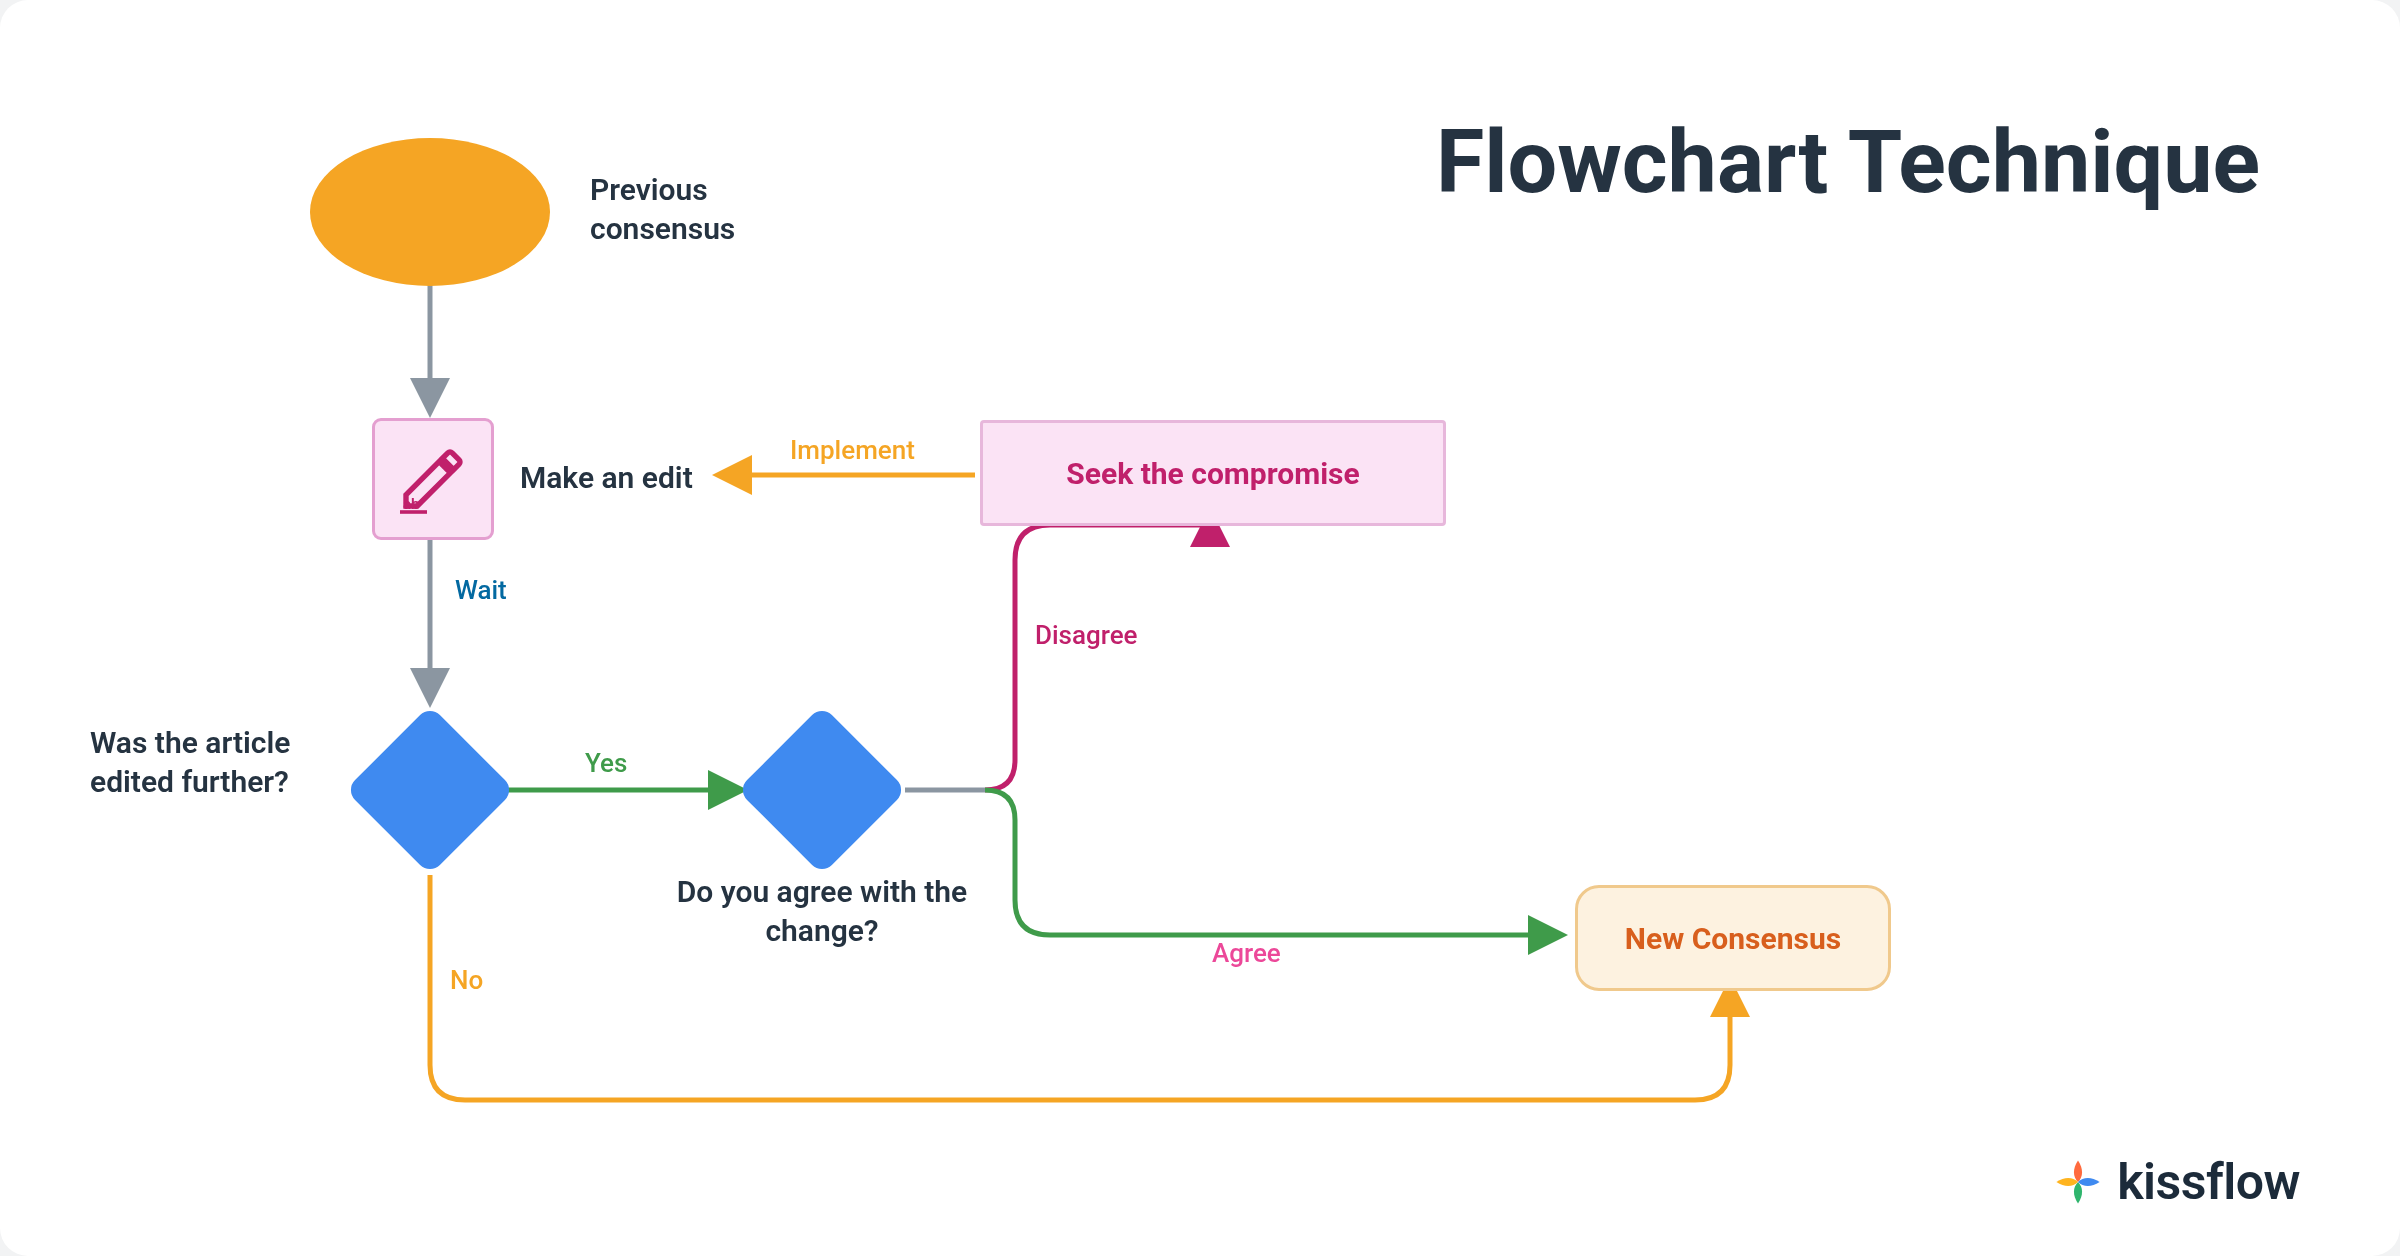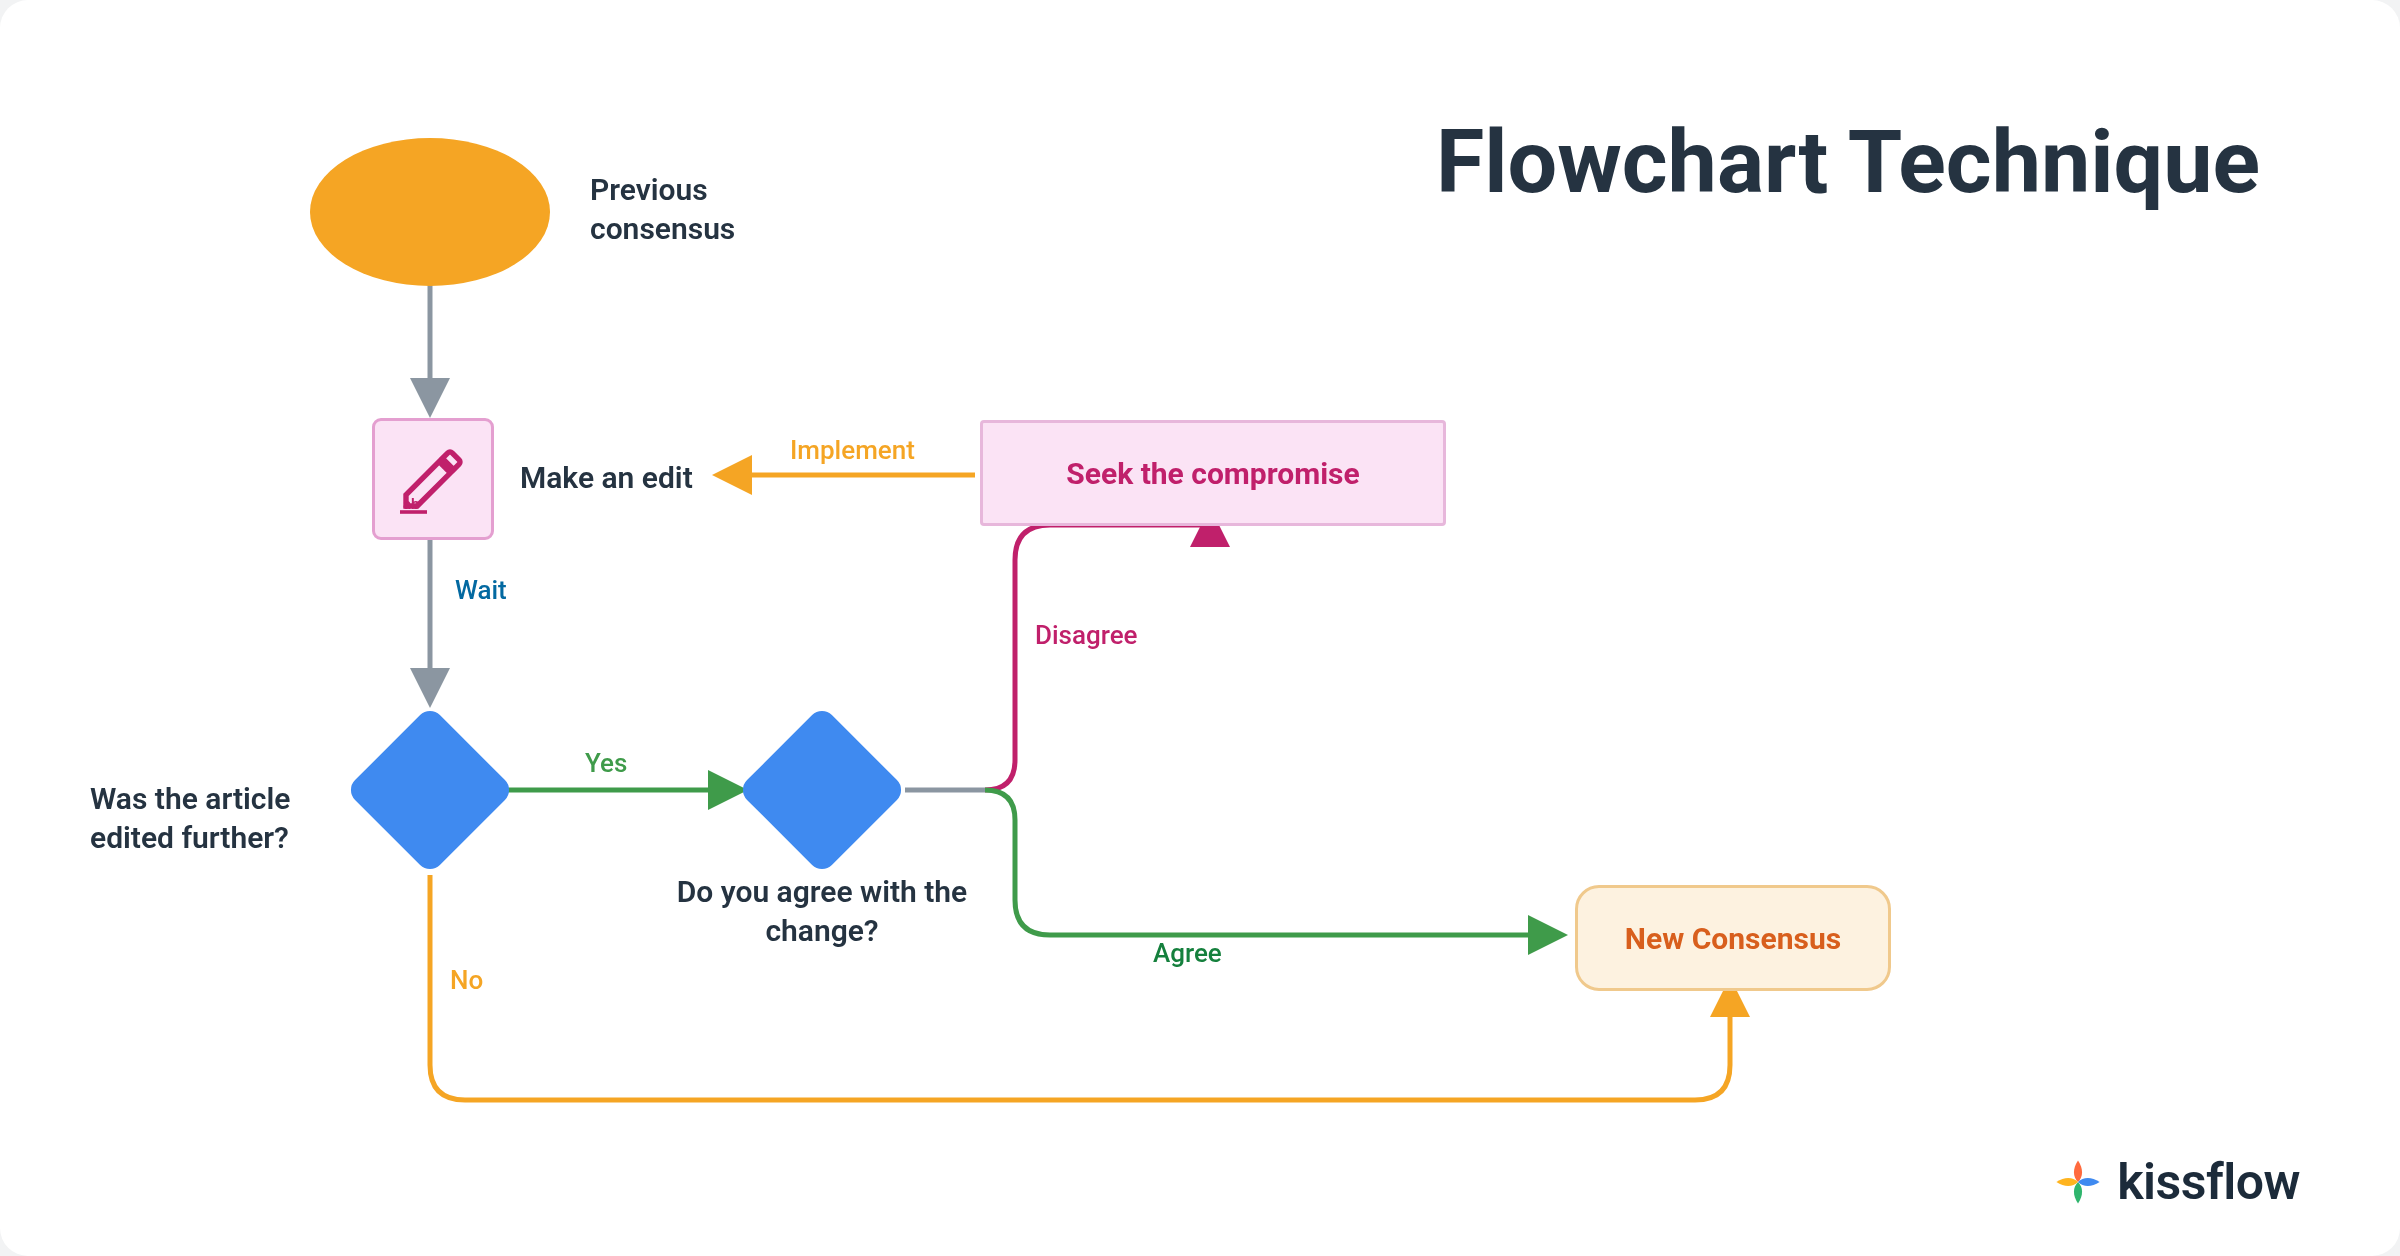--- a/index.html
+++ b/index.html
@@ -146,30 +146,30 @@
       <path d="M3 17.25V21h3.75L17.81 9.94l-3.75-3.75L3 17.25zM20.71 7.04a1 1 0 0 0 0-1.41l-2.34-2.34a1 1 0 0 0-1.41 0l-1.83 1.83 3.75 3.75 1.83-1.83z" fill="none" stroke="#c0206b" stroke-width="1.8"></path>
       <text x="2" y="22" font-size="5" fill="#c0206b" font-weight="600">ab</text>
       <line x1="1" y1="23" x2="10" y2="23" stroke="#c0206b" stroke-width="1.2"></line>
     </svg>
   </div>
   <div class="node-label" style="left:520px; top:458px;">Make an edit</div>
 
   <div class="edge-label" style="left:455px; top:575px; color:#0369a1;">Wait</div>
 
   <div class="diamond" style="left:370px; top:730px;"></div>
-  <div class="node-label" style="left:90px; top:779px; width:250px; text-align:left;">Was the article edited further?</div>
+  <div class="node-label" style="left:90px; top:723px; width:250px; text-align:left;">Was the article edited further?</div>
 
   <div class="edge-label" style="left:585px; top:748px; color:#3f9b4a;">Yes</div>
 
   <div class="diamond" style="left:762px; top:730px;"></div>
   <div class="node-label" style="left:672px; top:872px; width:300px; text-align:center;">Do you agree with the change?</div>
 
   <div class="edge-label" style="left:1035px; top:620px; color:#c0206b;">Disagree</div>
 
-  <div class="edge-label" style="left:1153px; top:938px; color:#15803d;text-align:right;">Agree</div>
+  <div class="edge-label" style="left:1212px; top:938px; color:#ec4899;text-align:right;">Agree</div>
 
   <div class="edge-label" style="left:790px; top:435px; color:#f5a524;">Implement</div>
 
   <div class="edge-label" style="left:450px; top:965px; color:#f5a524;text-align:center;">No</div>
 
   <div class="pill-pink" style="left:980px; top:420px; width:460px; height:100px;">
     <span>Seek the compromise</span>
   </div>
 
   <div class="pill-orange" style="left:1575px; top:885px; width:310px; height:100px;">

